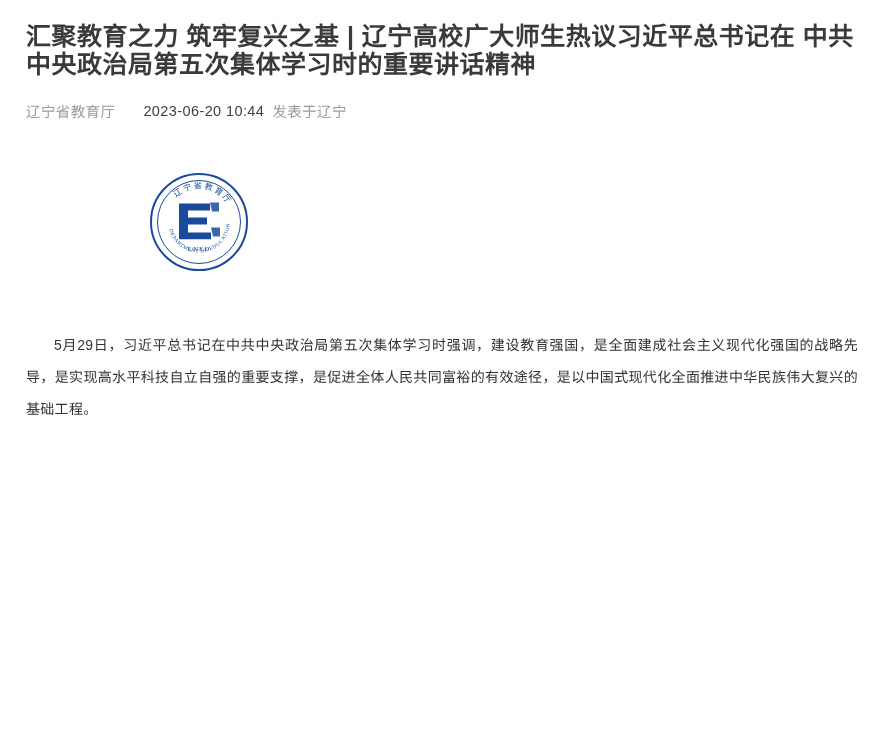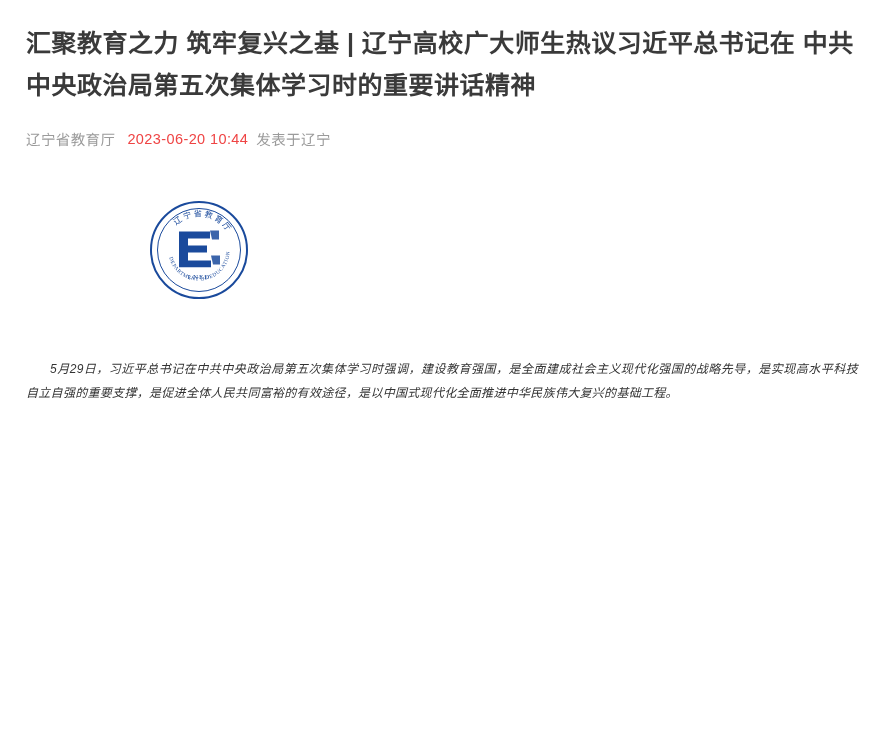--- a/index.html
+++ b/index.html
@@ -16,41 +16,41 @@
   }
   .page {
     width: 894px;
     height: 732px;
     box-sizing: border-box;
     padding: 22px 26px 0 26px;
     position: relative;
   }
   .article-title {
     font-size: 25px;
-    line-height: 42px;
+    line-height: 28px;
     font-weight: 700;
     color: #3a3a3a;
     letter-spacing: 0.5px;
     margin: 0;
     padding: 0 4px 0 0;
   }
   .meta-row {
     margin-top: 22px;
     display: flex;
     align-items: center;
     font-size: 14.5px;
     color: #9b9b9b;
     letter-spacing: 0.4px;
   }
   .meta-source {
     color: #9b9b9b;
   }
   .meta-date {
-    margin-left: 12px;
-    color: #ef4444;
+    margin-left: 28px;
+    color: #404040;
   }
   .meta-location {
     margin-left: 8px;
     color: #9b9b9b;
   }
   .logo-wrap {
     margin-top: 52px;
     padding-left: 124px;
   }
   .seal {
@@ -92,29 +92,28 @@
     font-size: 7px;
     letter-spacing: 1px;
     color: #1a4a9c;
     font-family: "Liberation Serif", serif;
   }
   .body-copy {
     margin-top: 58px;
   }
   .body-copy p {
     margin: 0 0 34px 0;
-    font-size: 12px;
-    line-height: 24px;
+    font-size: 14px;
+    line-height: 32px;
     color: #333333;
     text-align: justify;
     text-justify: inter-ideograph;
     text-indent: 2em;
     letter-spacing: 0.3px;
     padding-right: 10px;
-    font-style: italic;
   }
   .body-copy p:last-child { margin-bottom: 0; }
 </style>
 </head>
 <body>
 
 <div class="page">
 
   <h1 class="article-title">汇聚教育之力 筑牢复兴之基 | 辽宁高校广大师生热议习近平总书记在 中共中央政治局第五次集体学习时的重要讲话精神</h1>
 

